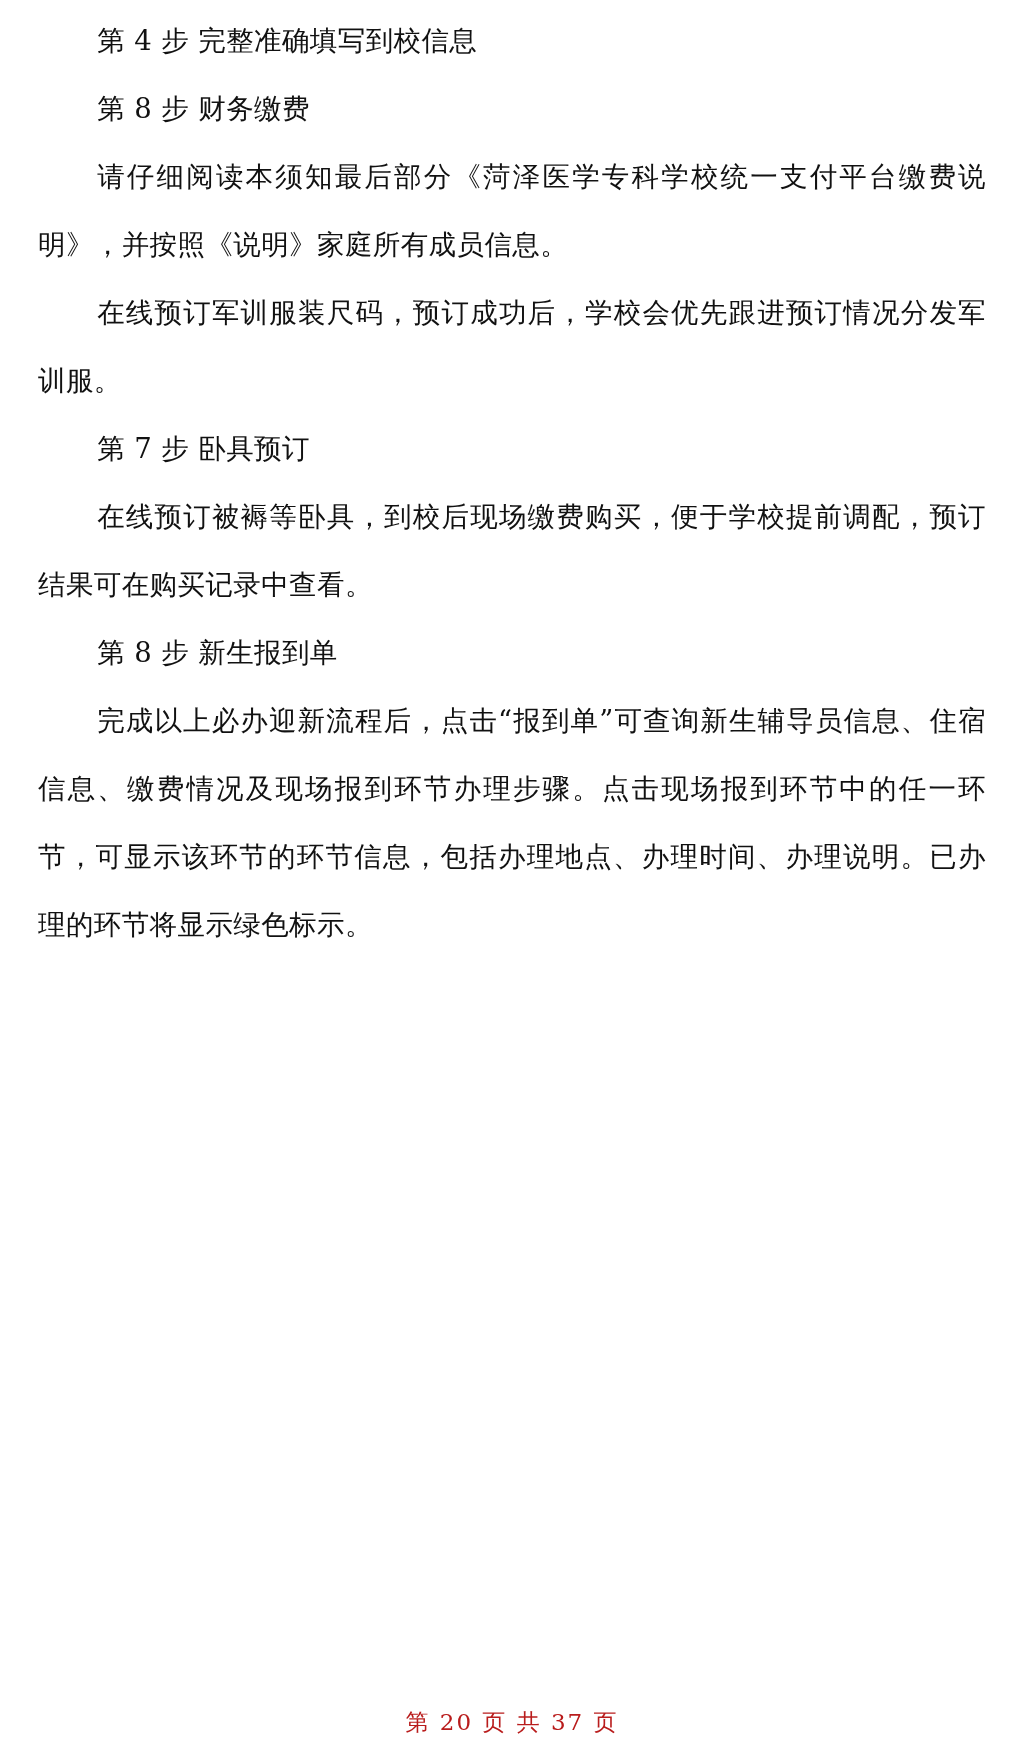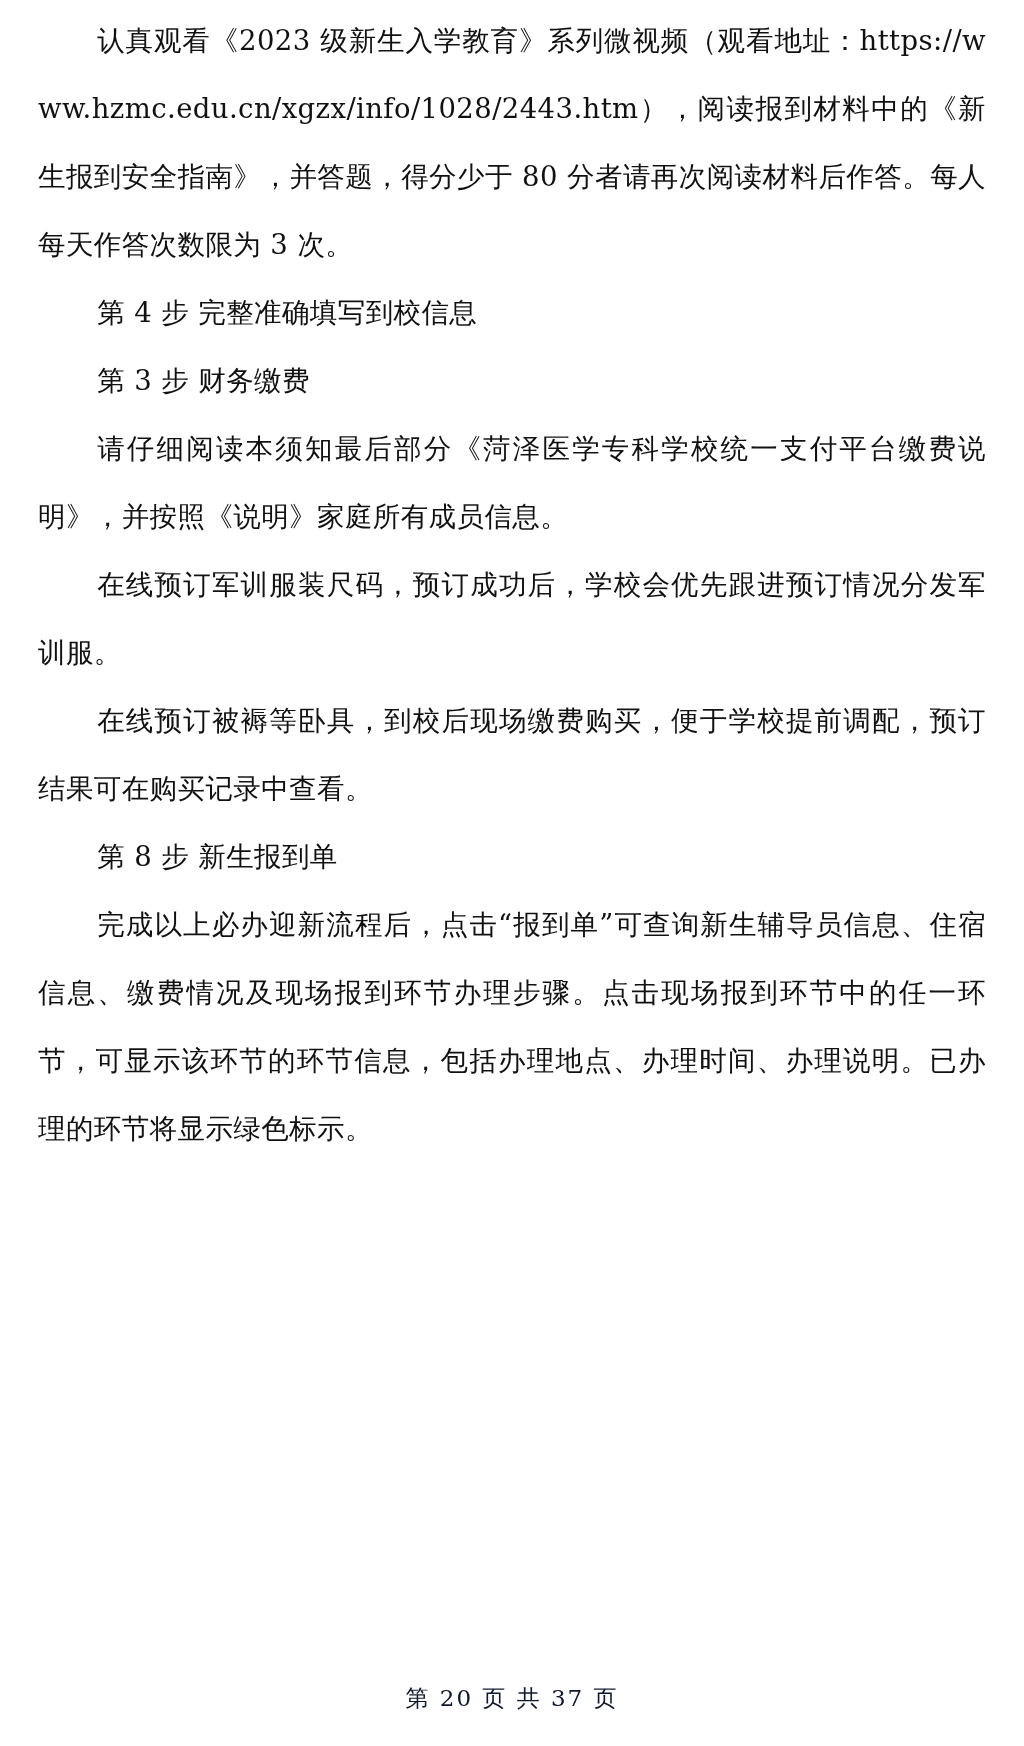--- a/index.html
+++ b/index.html
@@ -30,36 +30,36 @@
     margin: 0;
     word-break: break-all;
   }
   .indent {
     text-indent: 2.15em;
   }
   .footer {
     position: absolute;
     left: 0;
     right: 0;
-    bottom: 32px;
+    bottom: 8px;
     text-align: center;
     font-size: 23px;
     letter-spacing: 2px;
-    color: #0f172a;
+    color: #b91c1c;
     font-family: "DejaVu Serif", "Liberation Serif", serif;
   }
 </style>
 </head>
 <body>
 
 <div class="page">
   <div class="body-text">
-    <p class="para indent">认真观看《2023 级新生入学教育》系列微视频（观看地址：https://www.hzmc.edu.cn/xgzx/info/1028/2443.htm），阅读报到材料中的《新生报到安全指南》，并答题，得分少于 80 分者请再次阅读材料后作答。每人每天作答次数限为 3 次。</p>
     <p class="para indent">第 4 步  完整准确填写到校信息</p>
-    <p class="para indent">第 3 步  财务缴费</p>
+    <p class="para indent">第 8 步  财务缴费</p>
     <p class="para indent">请仔细阅读本须知最后部分《菏泽医学专科学校统一支付平台缴费说明》，并按照《说明》家庭所有成员信息。</p>
     <p class="para indent">在线预订军训服装尺码，预订成功后，学校会优先跟进预订情况分发军训服。</p>
+    <p class="para indent">第 7 步  卧具预订</p>
     <p class="para indent">在线预订被褥等卧具，到校后现场缴费购买，便于学校提前调配，预订结果可在购买记录中查看。</p>
     <p class="para indent">第 8 步  新生报到单</p>
     <p class="para indent">完成以上必办迎新流程后，点击“报到单”可查询新生辅导员信息、住宿信息、缴费情况及现场报到环节办理步骤。点击现场报到环节中的任一环节，可显示该环节的环节信息，包括办理地点、办理时间、办理说明。已办理的环节将显示绿色标示。</p>
   </div>
   <div class="footer">第 20 页 共 37 页</div>
 </div>
 
 </body></html>

